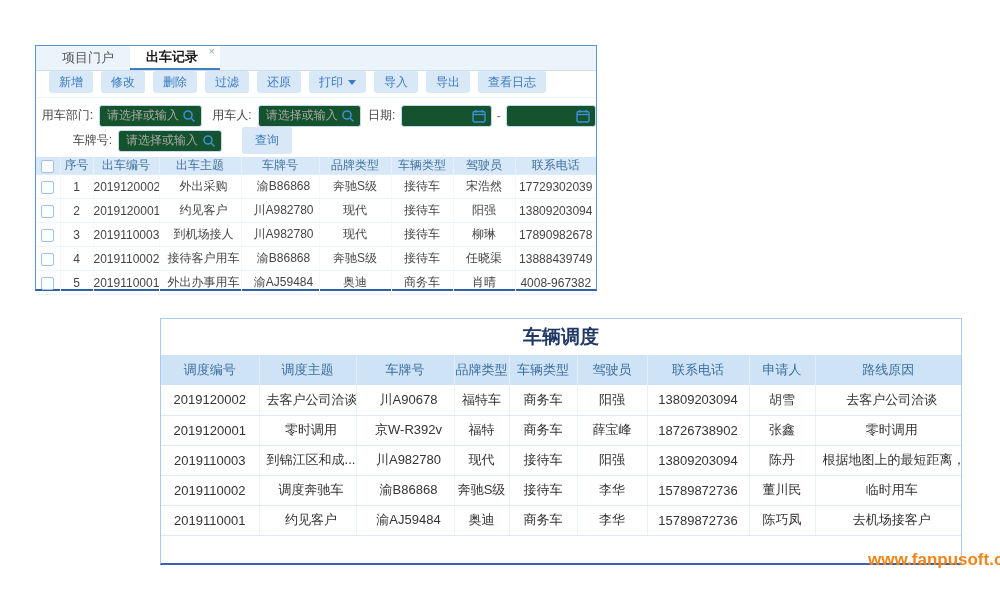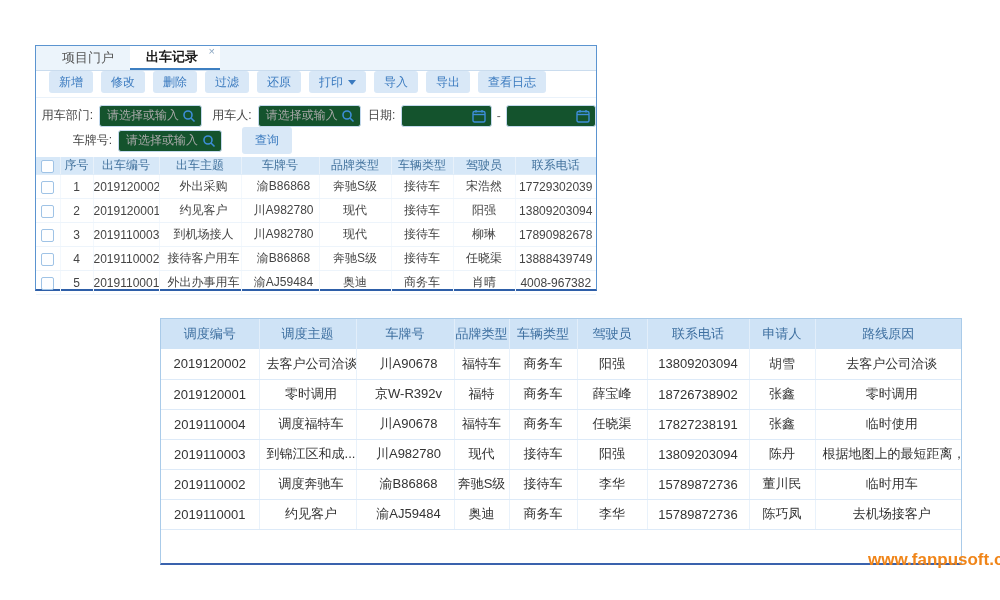--- a/index.html
+++ b/index.html
@@ -251,20 +251,21 @@
           <td>奥迪</td>
           <td>商务车</td>
           <td class="lnk">肖晴</td>
           <td>4008-967382</td>
         </tr>
       </tbody>
   </table>
 </div>
 
 <div class="panel2">
+  <div class="p2title">车辆调度</div>
   <table class="disp">
     <colgroup>
       <col style="width:98px">
         <col style="width:97px">
         <col style="width:98px">
         <col style="width:55px">
       <col style="width:68px">
         <col style="width:70px">
         <col style="width:102px">
         <col style="width:66px">
@@ -302,31 +303,20 @@
           <td class="lnk tl">零时调用</td>
           <td class="lnk tl">京W-R392v</td>
           <td>福特</td>
           <td>商务车</td>
           <td class="lnk">薛宝峰</td>
           <td>18726738902</td>
           <td>张鑫</td>
           <td class="tl">零时调用</td>
         </tr>
 
-        <tr>
-          <td class="lnk">2019110004</td>
-          <td class="lnk tl">调度福特车</td>
-          <td class="lnk tl">川A90678</td>
-          <td>福特车</td>
-          <td>商务车</td>
-          <td class="lnk">任晓渠</td>
-          <td>17827238191</td>
-          <td>张鑫</td>
-          <td class="tl">临时使用</td>
-        </tr>
 
         <tr>
           <td class="lnk">2019110003</td>
           <td class="lnk tl">到锦江区和成...</td>
           <td class="lnk tl">川A982780</td>
           <td>现代</td>
           <td>接待车</td>
           <td class="lnk">阳强</td>
           <td>13809203094</td>
           <td>陈丹</td>

